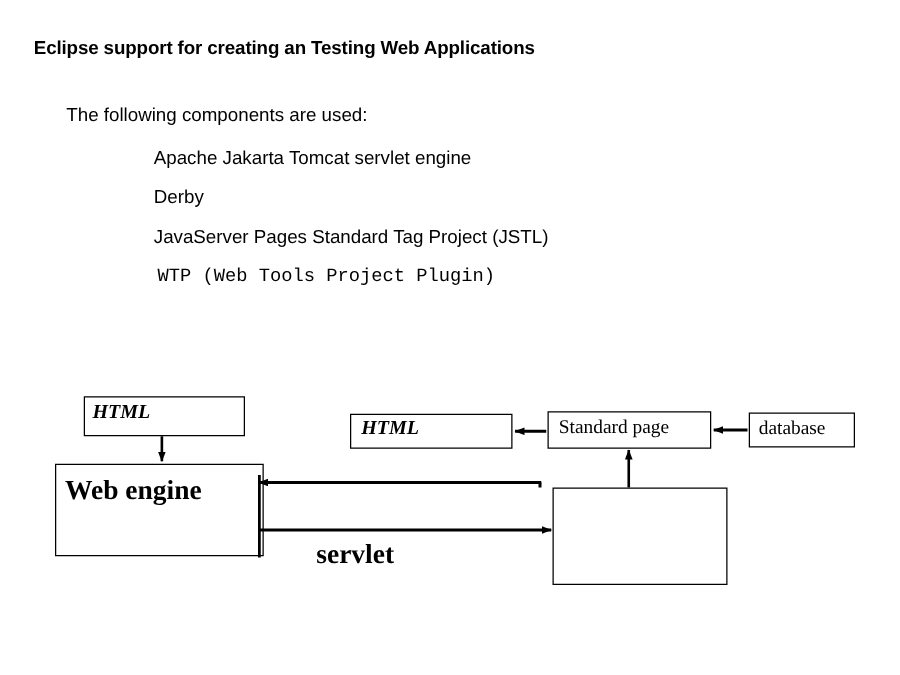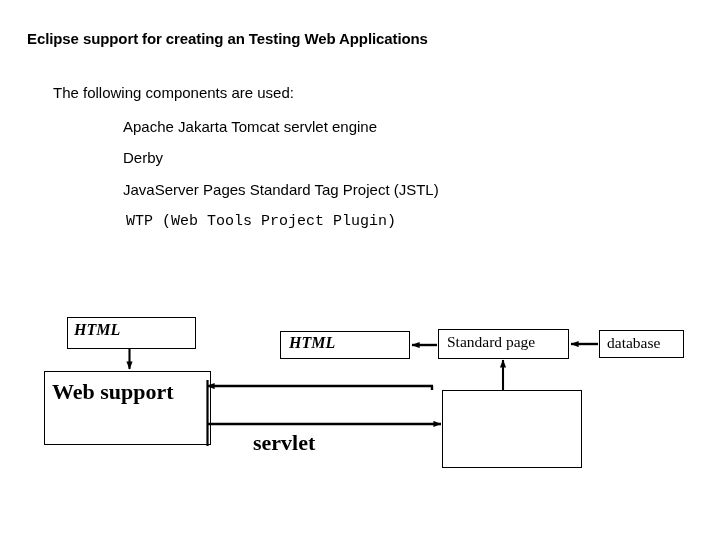--- a/index.html
+++ b/index.html
@@ -117,21 +117,21 @@
   <div id="diagram">
 
     <div class="dbox" id="box-html-left"></div>
     <div class="dbox" id="box-web-browser"></div>
     <div class="dbox" id="box-html-mid"></div>
     <div class="dbox" id="box-scripted"></div>
     <div class="dbox" id="box-database"></div>
     <div class="dbox" id="box-web-server"></div>
 
     <div class="dlabel lbl-italic" id="lbl-html-left">HTML</div>
-    <div class="dlabel lbl-bold-lg" id="lbl-web-browser">Web support</div>
+    <div class="dlabel lbl-bold-lg" id="lbl-web-browser">Web engine</div>
     <div class="dlabel lbl-italic" id="lbl-html-mid">HTML</div>
     <div class="dlabel lbl-plain" id="lbl-scripted">Standard page</div>
     <div class="dlabel lbl-plain" id="lbl-database">database</div>
     <div class="dlabel" id="lbl-request">servlet</div>
 
     <svg id="arrow-layer" width="720" height="540" viewBox="0 0 720 540">
       <defs>
         <marker id="ah" markerWidth="9" markerHeight="9" refX="7.6" refY="3.1" orient="auto" markerUnits="userSpaceOnUse">
           <path d="M0,0 L8,3.1 L0,6.2 z" fill="#000000"></path>
         </marker>

